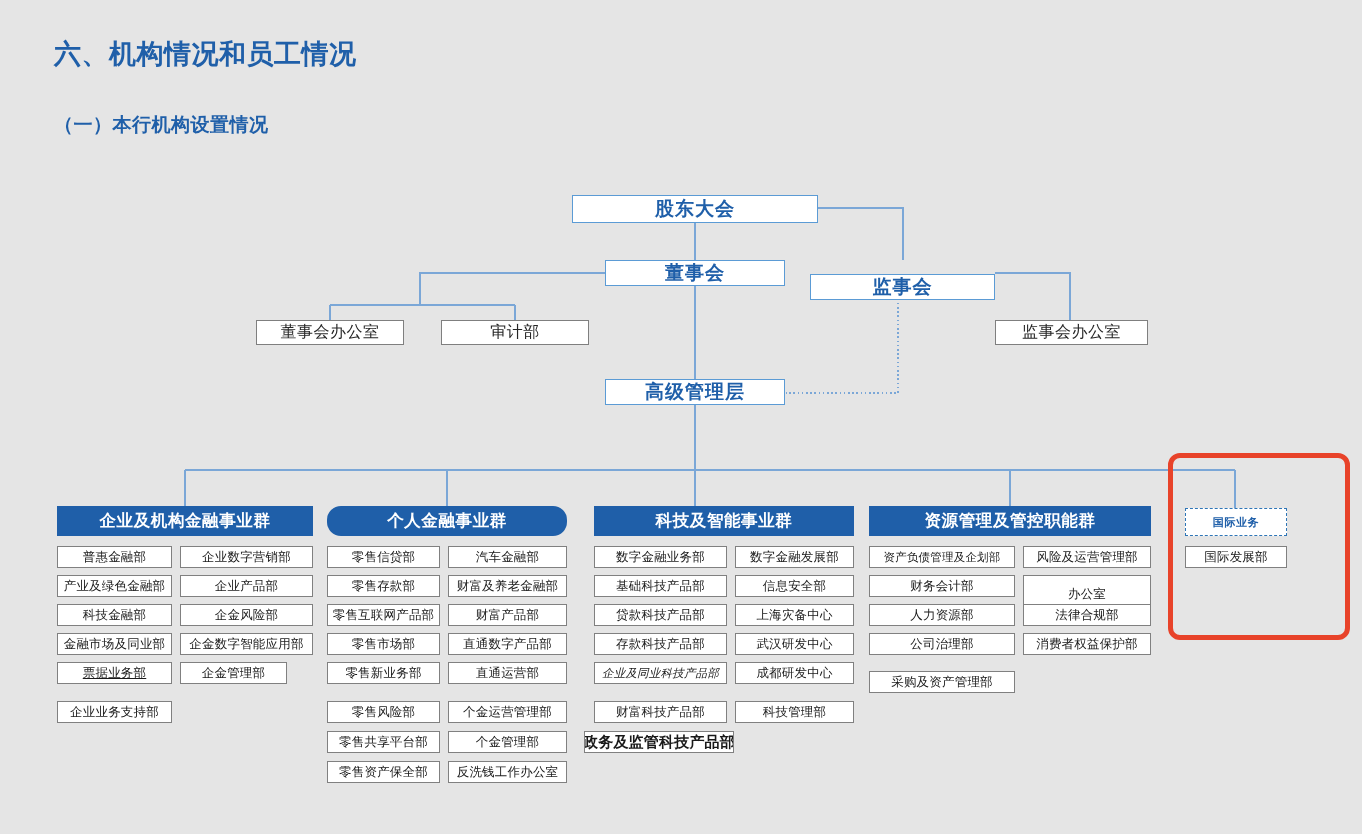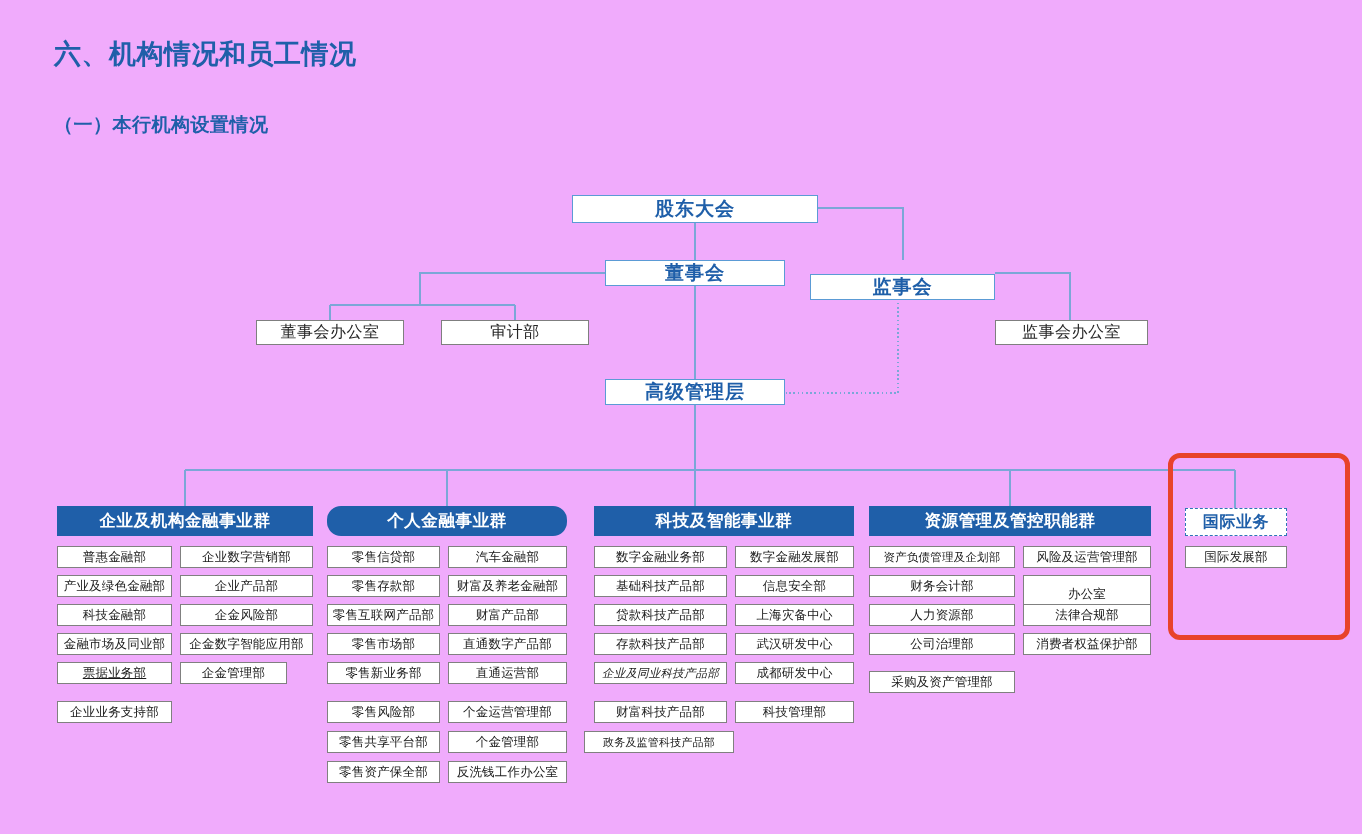--- a/index.html
+++ b/index.html
@@ -10,21 +10,21 @@
   }
   body {
     font-family: "Liberation Sans", "DejaVu Sans", sans-serif;
     color: #222222;
   }
   #page {
     position: relative;
     width: 1362px;
     height: 834px;
     overflow: hidden;
-    background: #f0abfc;
+    background: #e5e5e5;
   }
 
   
   .heading-main {
     position: absolute;
     left: 54px;
     top: 36px;
     font-size: 27px;
     font-weight: bold;
     color: #1F5FA9;
@@ -98,21 +98,21 @@
     font-weight: bold;
     font-size: 16.5px;
     letter-spacing: 0.6px;
     white-space: nowrap;
   }
   
   .group-header.dashed {
     background: #ffffff;
     border: 1.4px dashed #2E75B6;
     color: #1F5FA9;
-    font-size: 16px;
+    font-size: 11px;
   }
   
   .dept {
     position: absolute;
     box-sizing: border-box;
     display: flex;
     align-items: center;
     justify-content: center;
     border: 1.2px solid #808080;
     background: #ffffff;
@@ -323,21 +323,21 @@
     </div>
   <div class="dept" style="left:735px; top:662px; width:119px; height:22px;">
       <span>成都研发中心</span>
     </div>
   <div class="dept" style="left:594px; top:701px; width:133px; height:22px;">
       <span>财富科技产品部</span>
     </div>
   <div class="dept" style="left:735px; top:701px; width:119px; height:22px;">
       <span>科技管理部</span>
     </div>
-  <div class="dept" style="left:584px; top:731px; width:150px; height:22px; font-size:11px;">
+  <div class="dept" style="left:584px; top:731px; width:150px; height:22px; font-size:15px;font-weight:bold;">
       <span>政务及监管科技产品部</span>
     </div>
 
   <div class="group-header" style="left:869px; top:506px; width:282px; height:30px;">
     <span>资源管理及管控职能群</span>
   </div>
   <div class="dept" style="left:869px; top:546px; width:146px; height:22px; font-size:11.5px;">
       <span>资产负债管理及企划部</span>
     </div>
   <div class="dept" style="left:1023px; top:546px; width:128px; height:22px;">

